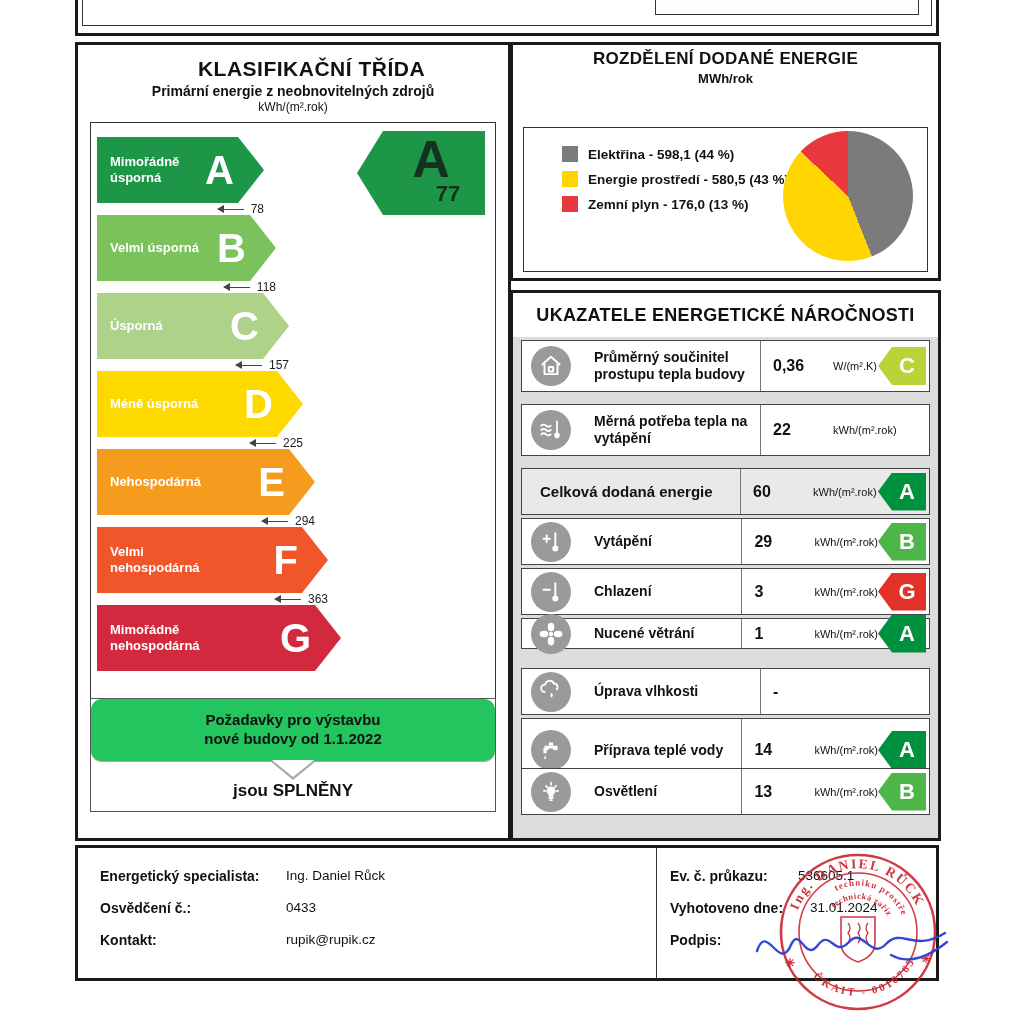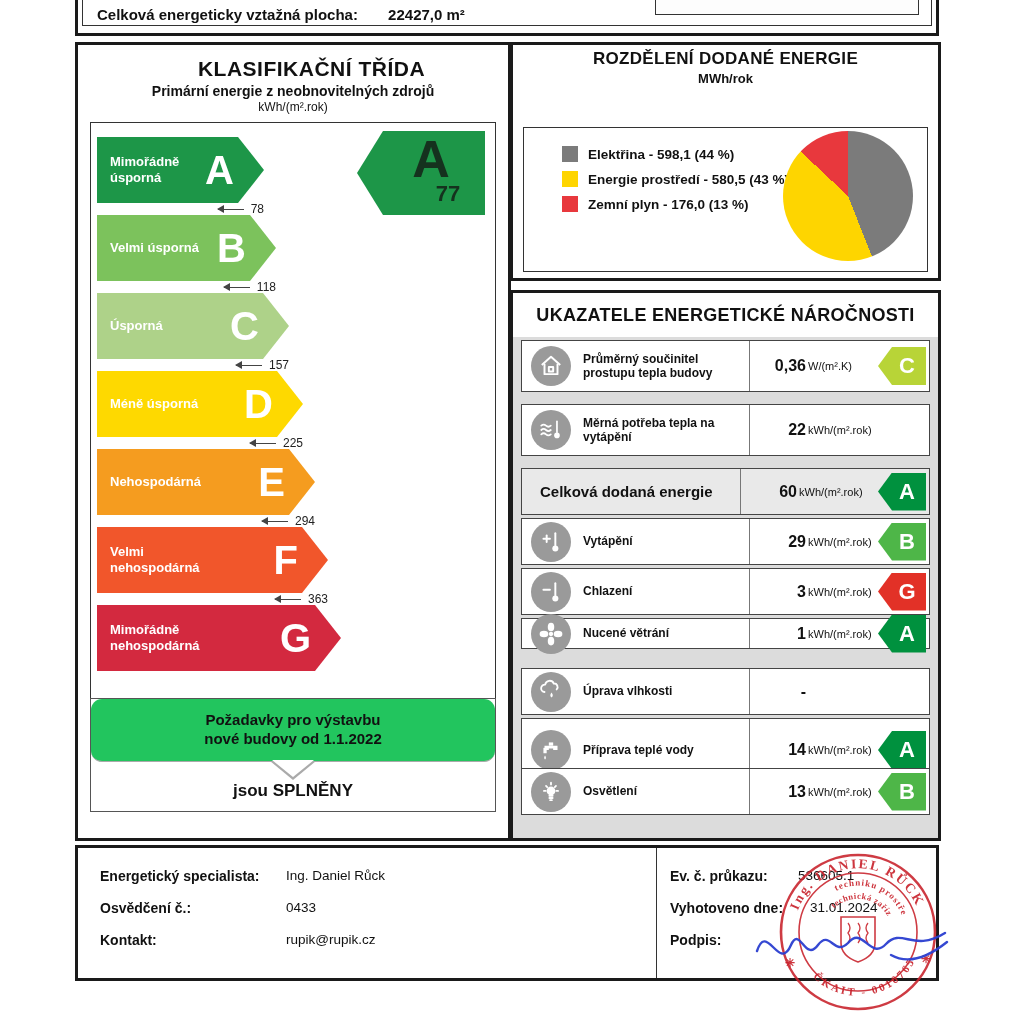--- a/index.html
+++ b/index.html
@@ -67,25 +67,25 @@
   .ind-panel{position:absolute;left:510px;top:290px;width:425px;height:545px;border:3px solid #1a1a1a;background:#dcdcdc;}
   .ind-title-strip{background:#fff;height:44px;display:flex;align-items:center;justify-content:center;}
   .ind-title{font-size:18px;font-weight:bold;letter-spacing:.3px;}
   .ind-row{position:absolute;left:8px;right:8px;background:#fff;border:1px solid #444;box-sizing:border-box;
       display:flex;align-items:center;}
   .r1{top:47px;height:52px}.r2{top:111px;height:52px}
   .r3{top:175px;height:47px;background:#e9e9e9}.r4{top:225px;height:47px}.r5{top:275px;height:47px}
   .r6{top:325px;height:31px}.r7{top:375px;height:47px}.r8{top:425px;height:64px}.r9{top:475px;height:47px}
   .icon-circle{width:40px;height:40px;border-radius:50%;background:#9a9a9a;margin-left:9px;flex:0 0 40px;
       display:flex;align-items:center;justify-content:center;}
-  .ind-label{font-size:12px;font-weight:bold;line-height:1.2;padding-left:12px;width:166px;}
+  .ind-label{font-size:14px;font-weight:bold;line-height:1.2;padding-left:23px;width:166px;}
   .r3 .ind-label{padding-left:18px;font-size:15px;width:200px;}
   .ind-value-cell{border-left:1px solid #777;align-self:stretch;display:flex;align-items:center;
       padding-left:12px;flex:1;}
-  .ind-num{font-size:16px;font-weight:bold;width:44px;text-align:right;margin-right:2px;}
+  .ind-num{font-size:16px;font-weight:bold;width:44px;text-align:left;margin-right:16px;}
   .ind-unit{font-size:11px;}
   .badge{width:48px;height:38px;margin-left:auto;margin-right:3px;color:#fff;font-size:22px;font-weight:bold;
       clip-path:polygon(14px 0,100% 0,100% 100%,14px 100%,0 50%);
       display:flex;align-items:center;justify-content:center;padding-left:10px;box-sizing:border-box;flex:0 0 48px;}
   .badge-c{background:#b8d437}.badge-a{background:#00913e}.badge-b{background:#4eb648}.badge-g{background:#e23127}
 
   
   .footer-panel{position:absolute;left:75px;top:845px;width:858px;height:130px;border:3px solid #1a1a1a;background:#fff;}
   .footer-divider{position:absolute;left:578px;top:0;bottom:0;width:1px;background:#333;}
   .f-row{position:absolute;display:flex;}
@@ -97,24 +97,20 @@
   .fr1 .f-value{position:absolute;left:128px}.fr2 .f-value{position:absolute;left:140px}
   .stamp-wrap{position:absolute;left:745px;top:845px;width:210px;height:179px;pointer-events:none;}
 </style>
 </head>
 <body>
 
 <div class="page">
 
   <div class="top-section">
     <div class="top-inner">
-      <div class="top-text">
-        <span>Celková energeticky vztažná plocha:</span>
-        <span class="val">22427,0 m²</span>
-      </div>
       <div class="top-right-box"></div>
     </div>
   </div>
 
   <div class="class-panel">
     <div class="cp-title">KLASIFIKAČNÍ TŘÍDA</div>
     <div class="cp-sub">Primární energie z neobnovitelných zdrojů</div>
     <div class="cp-unit">kWh/(m².rok)</div>
 
     <div class="bars-box">

